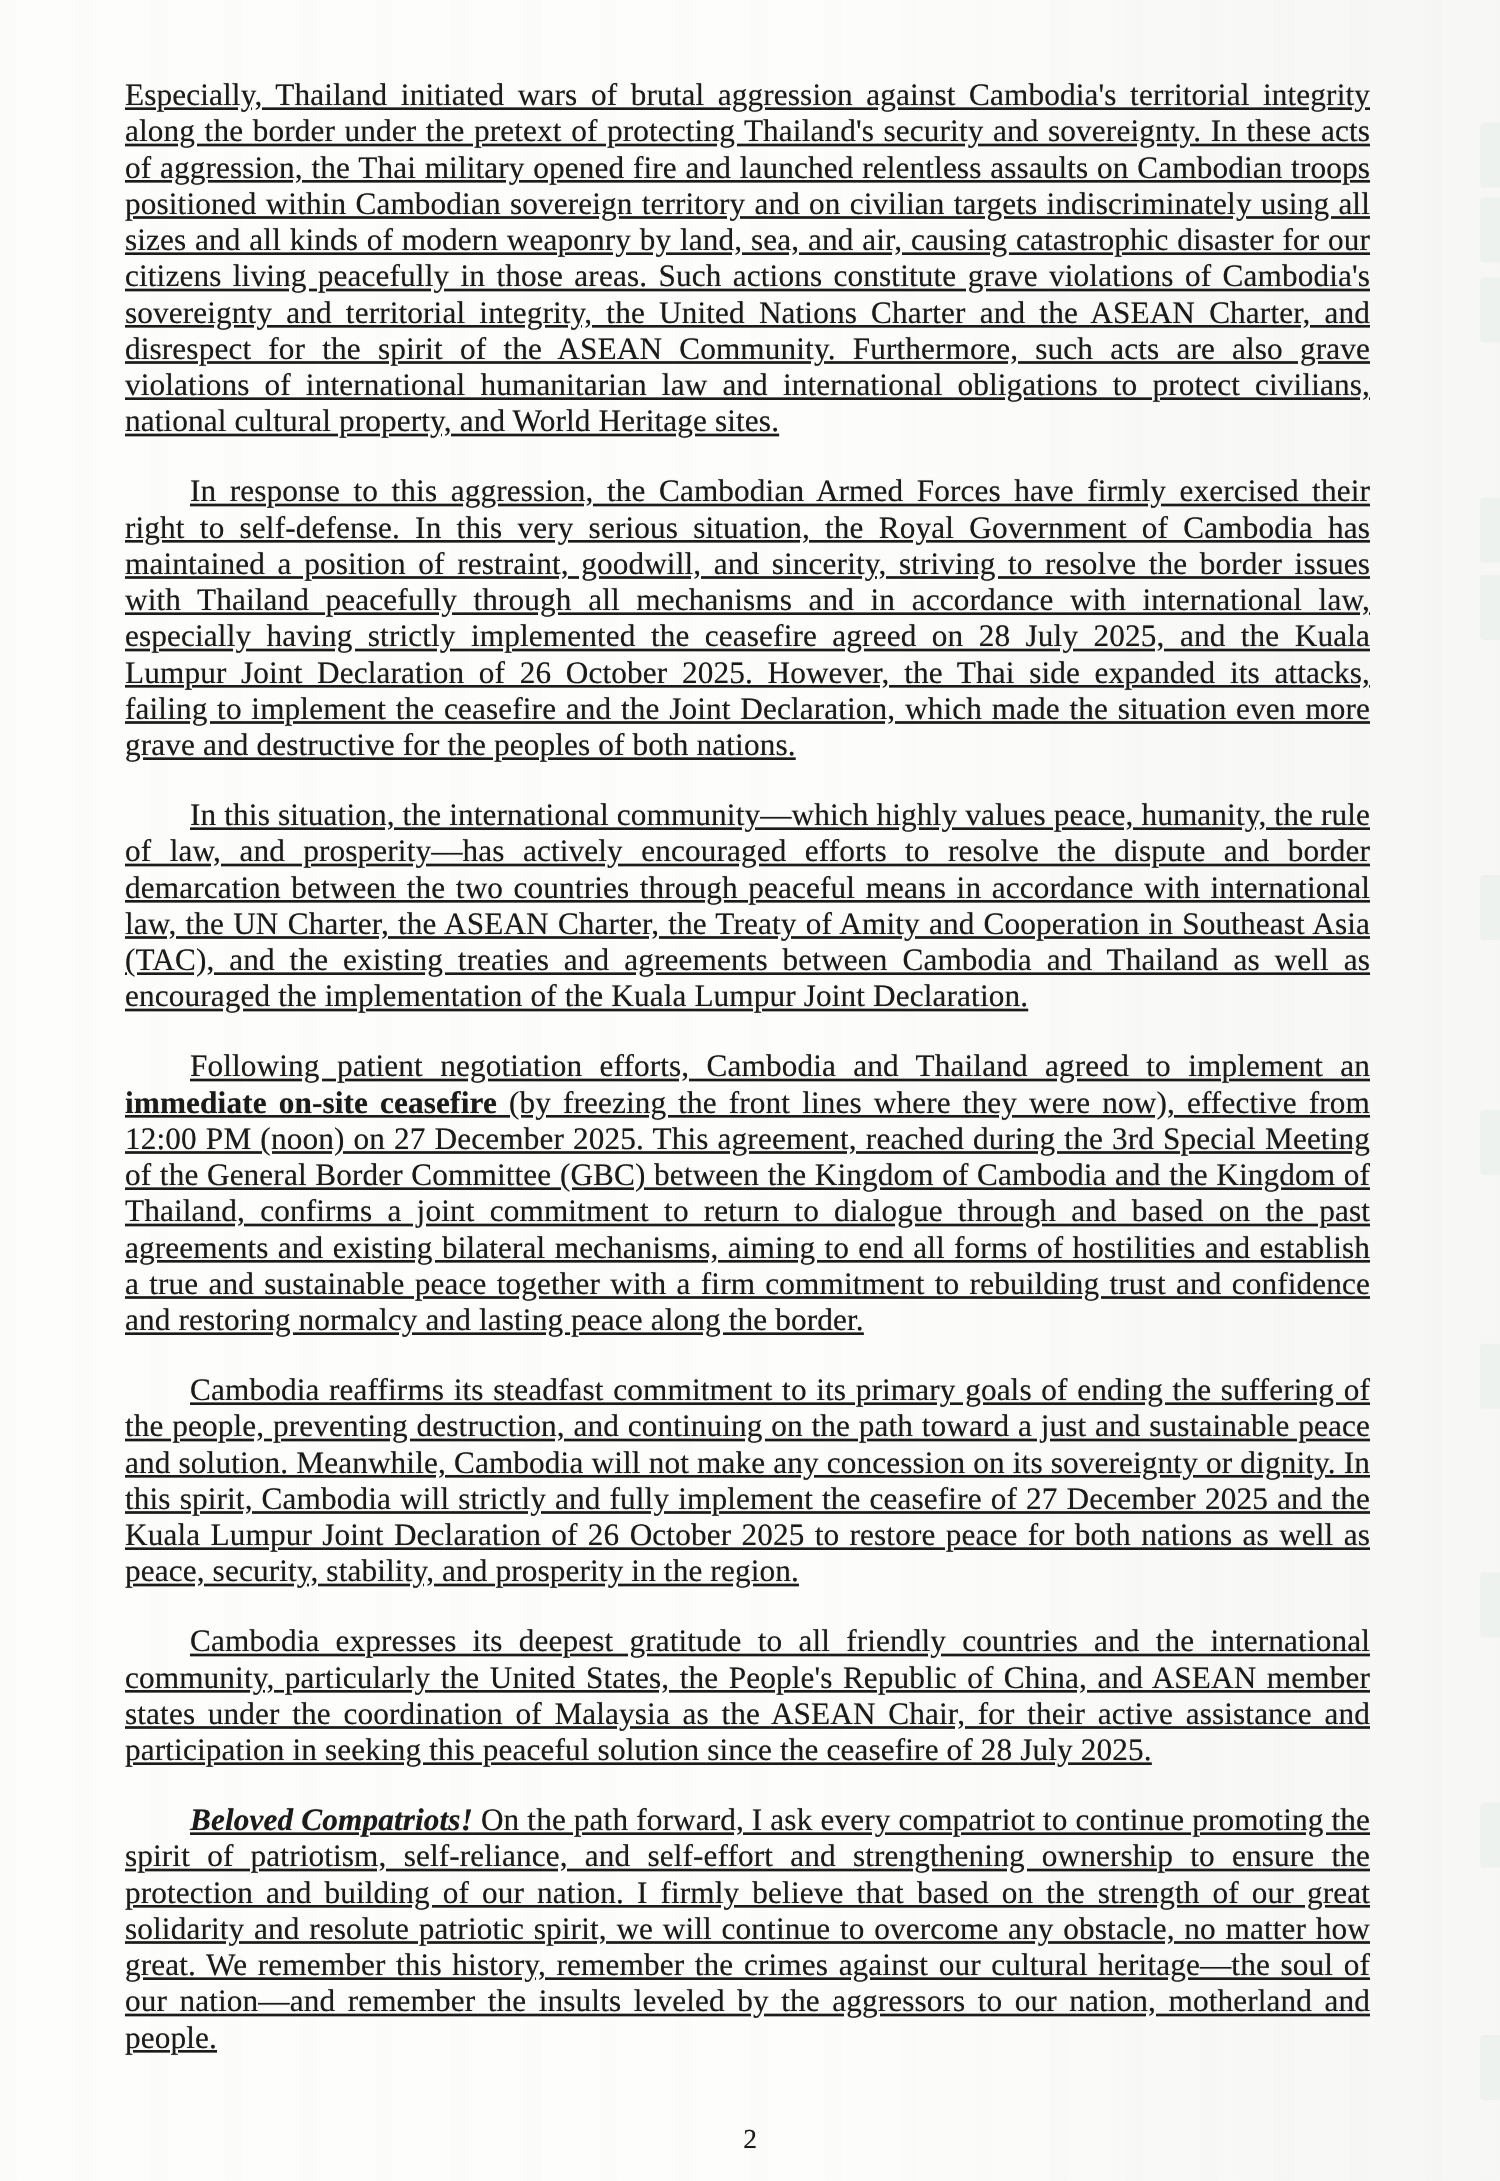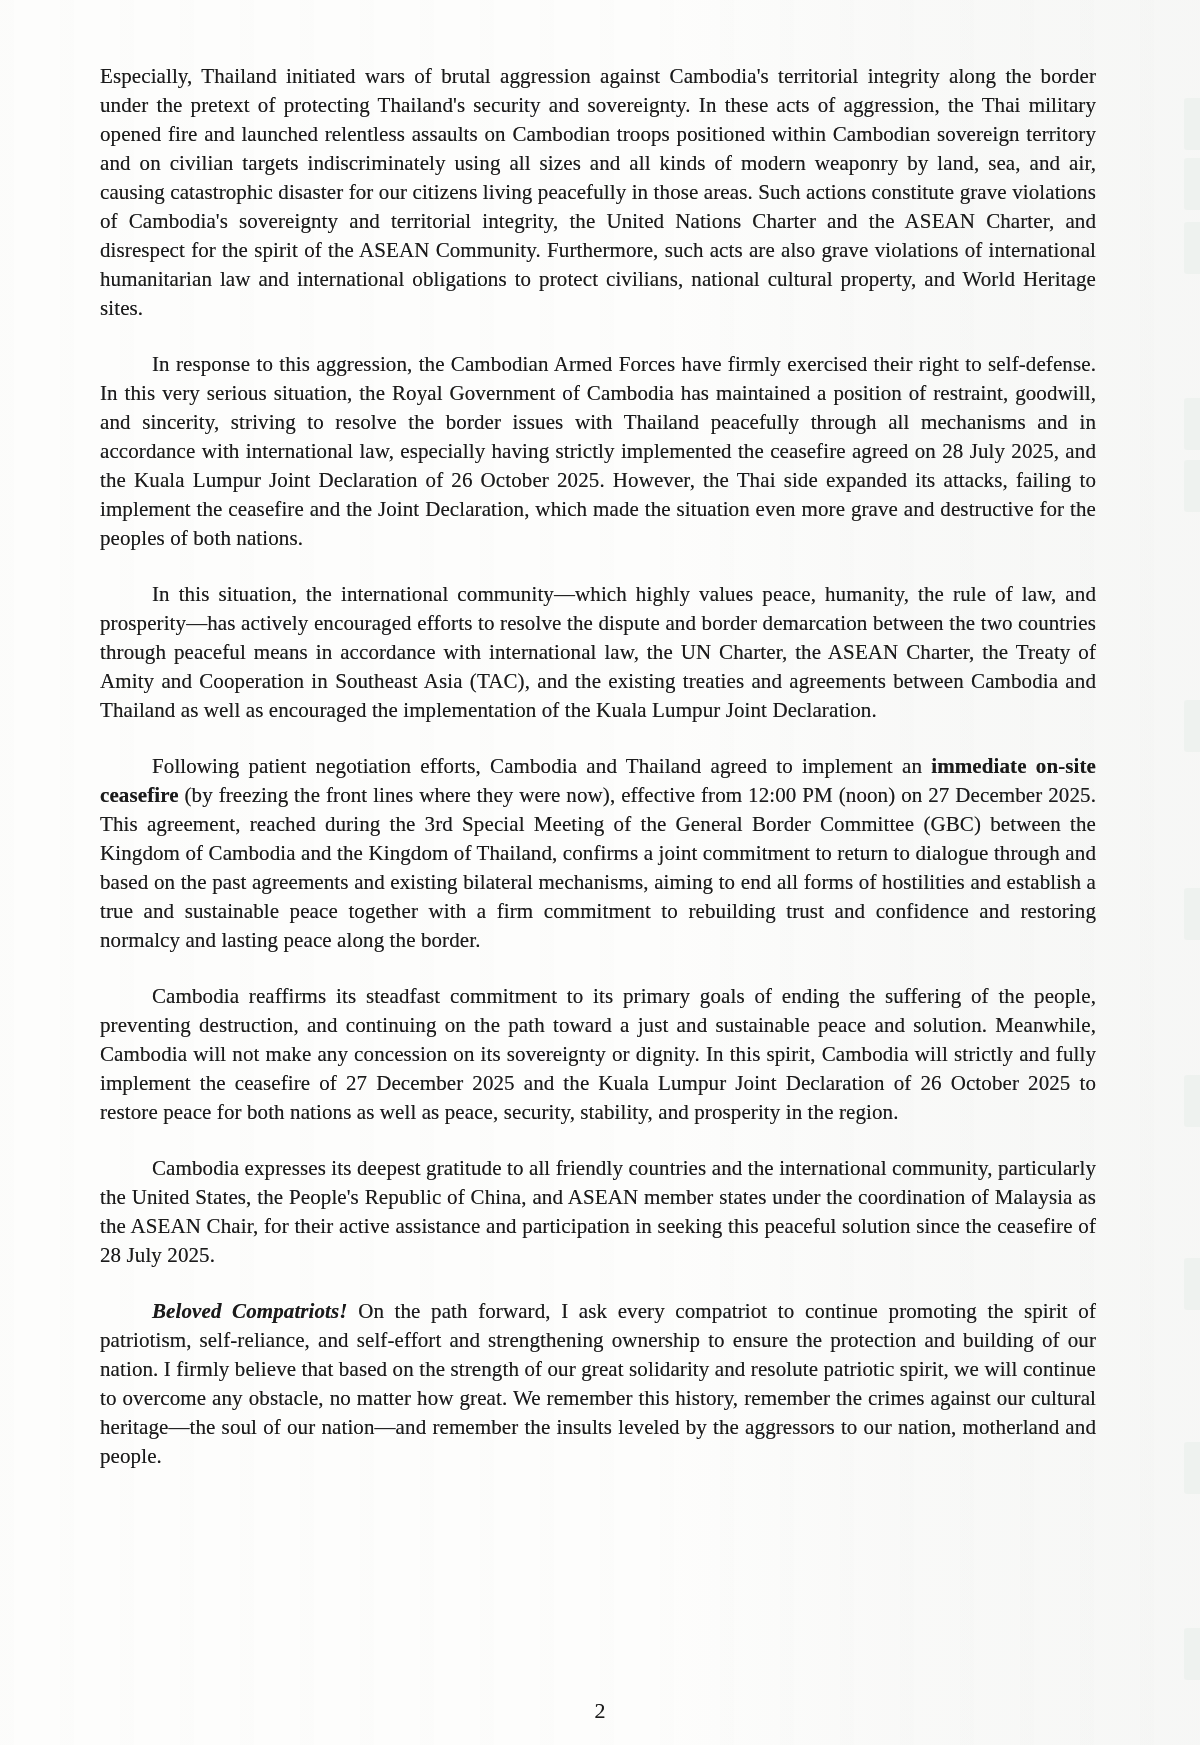--- a/index.html
+++ b/index.html
@@ -35,26 +35,27 @@
     border-radius: 3px 0 0 3px;
   }
   .content {
     position: absolute;
     left: 100px;
     top: 62px;
     width: 1012px;
   }
   .para {
     margin: 0 16px 27px 0;
-    font-size: 21px;
+    font-size: 25px;
     line-height: 29px;
     text-align: justify;
     letter-spacing: 0.1px;
     
     text-shadow: 0 0 0.6px rgba(25,25,25,0.55);
+    text-decoration: underline;
   }
   .para.indent { text-indent: 52px; }
   .run-bold { font-weight: bold; }
   .run-bold-italic { font-weight: bold; font-style: italic; }
   .page-number {
     position: absolute;
     left: 0;
     right: 0;
     bottom: 22px;
     text-align: center;

